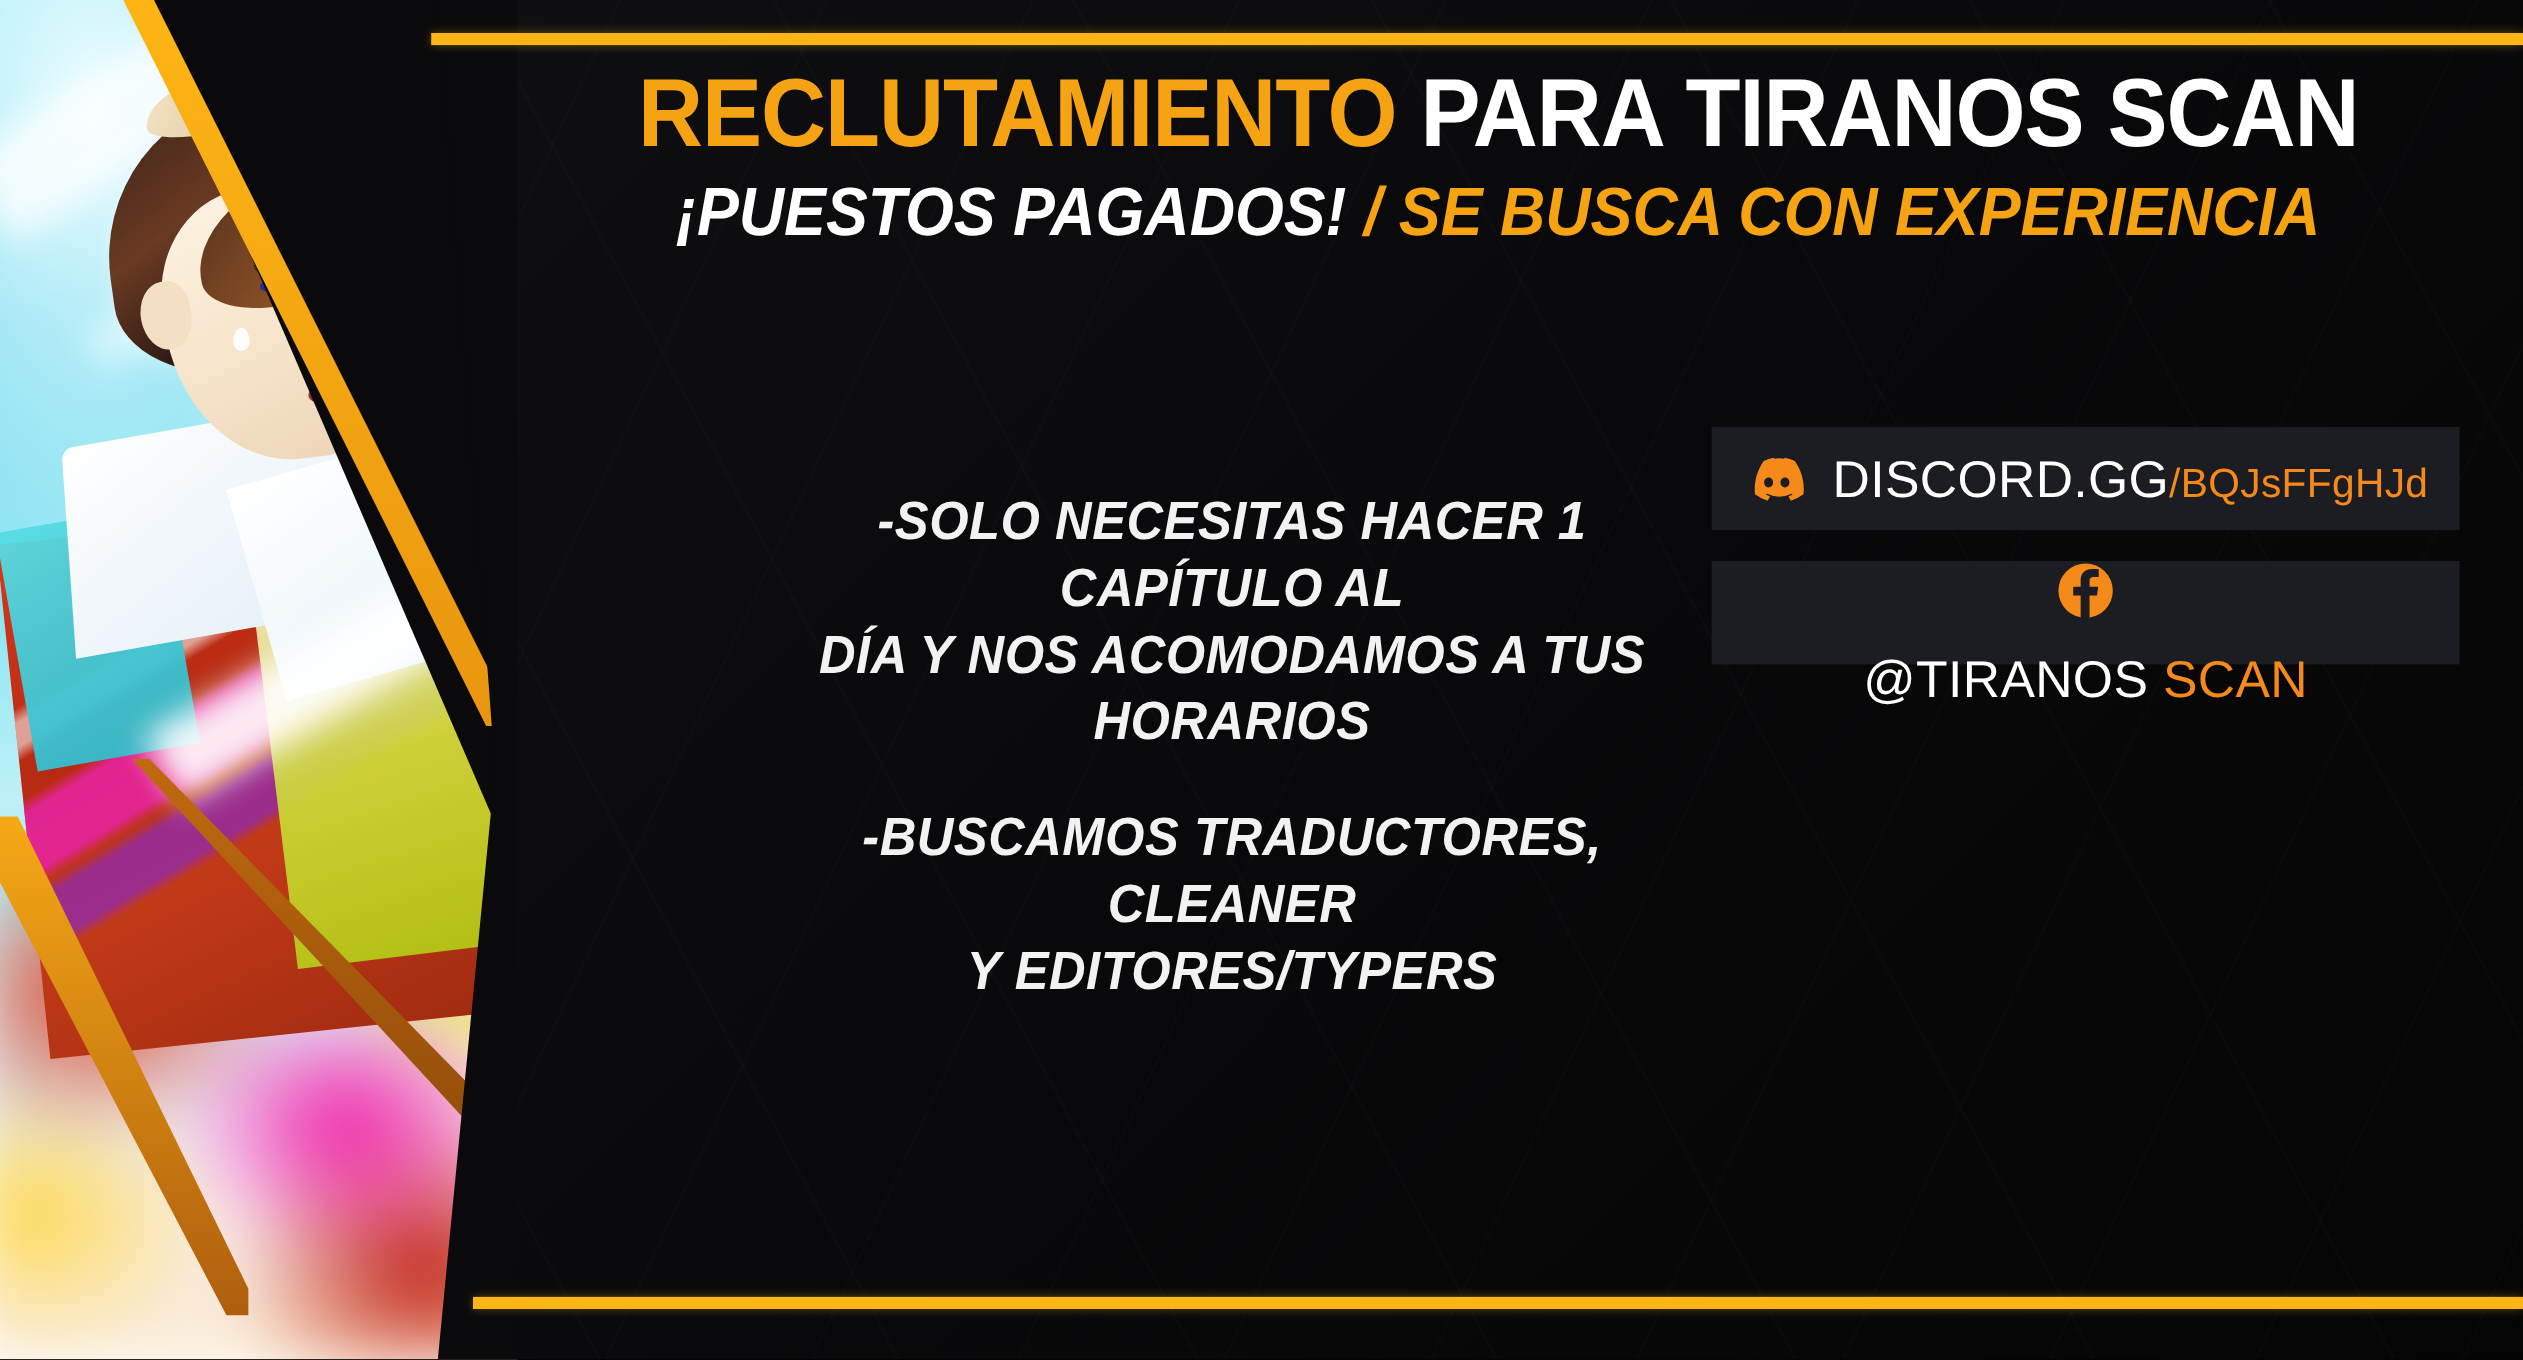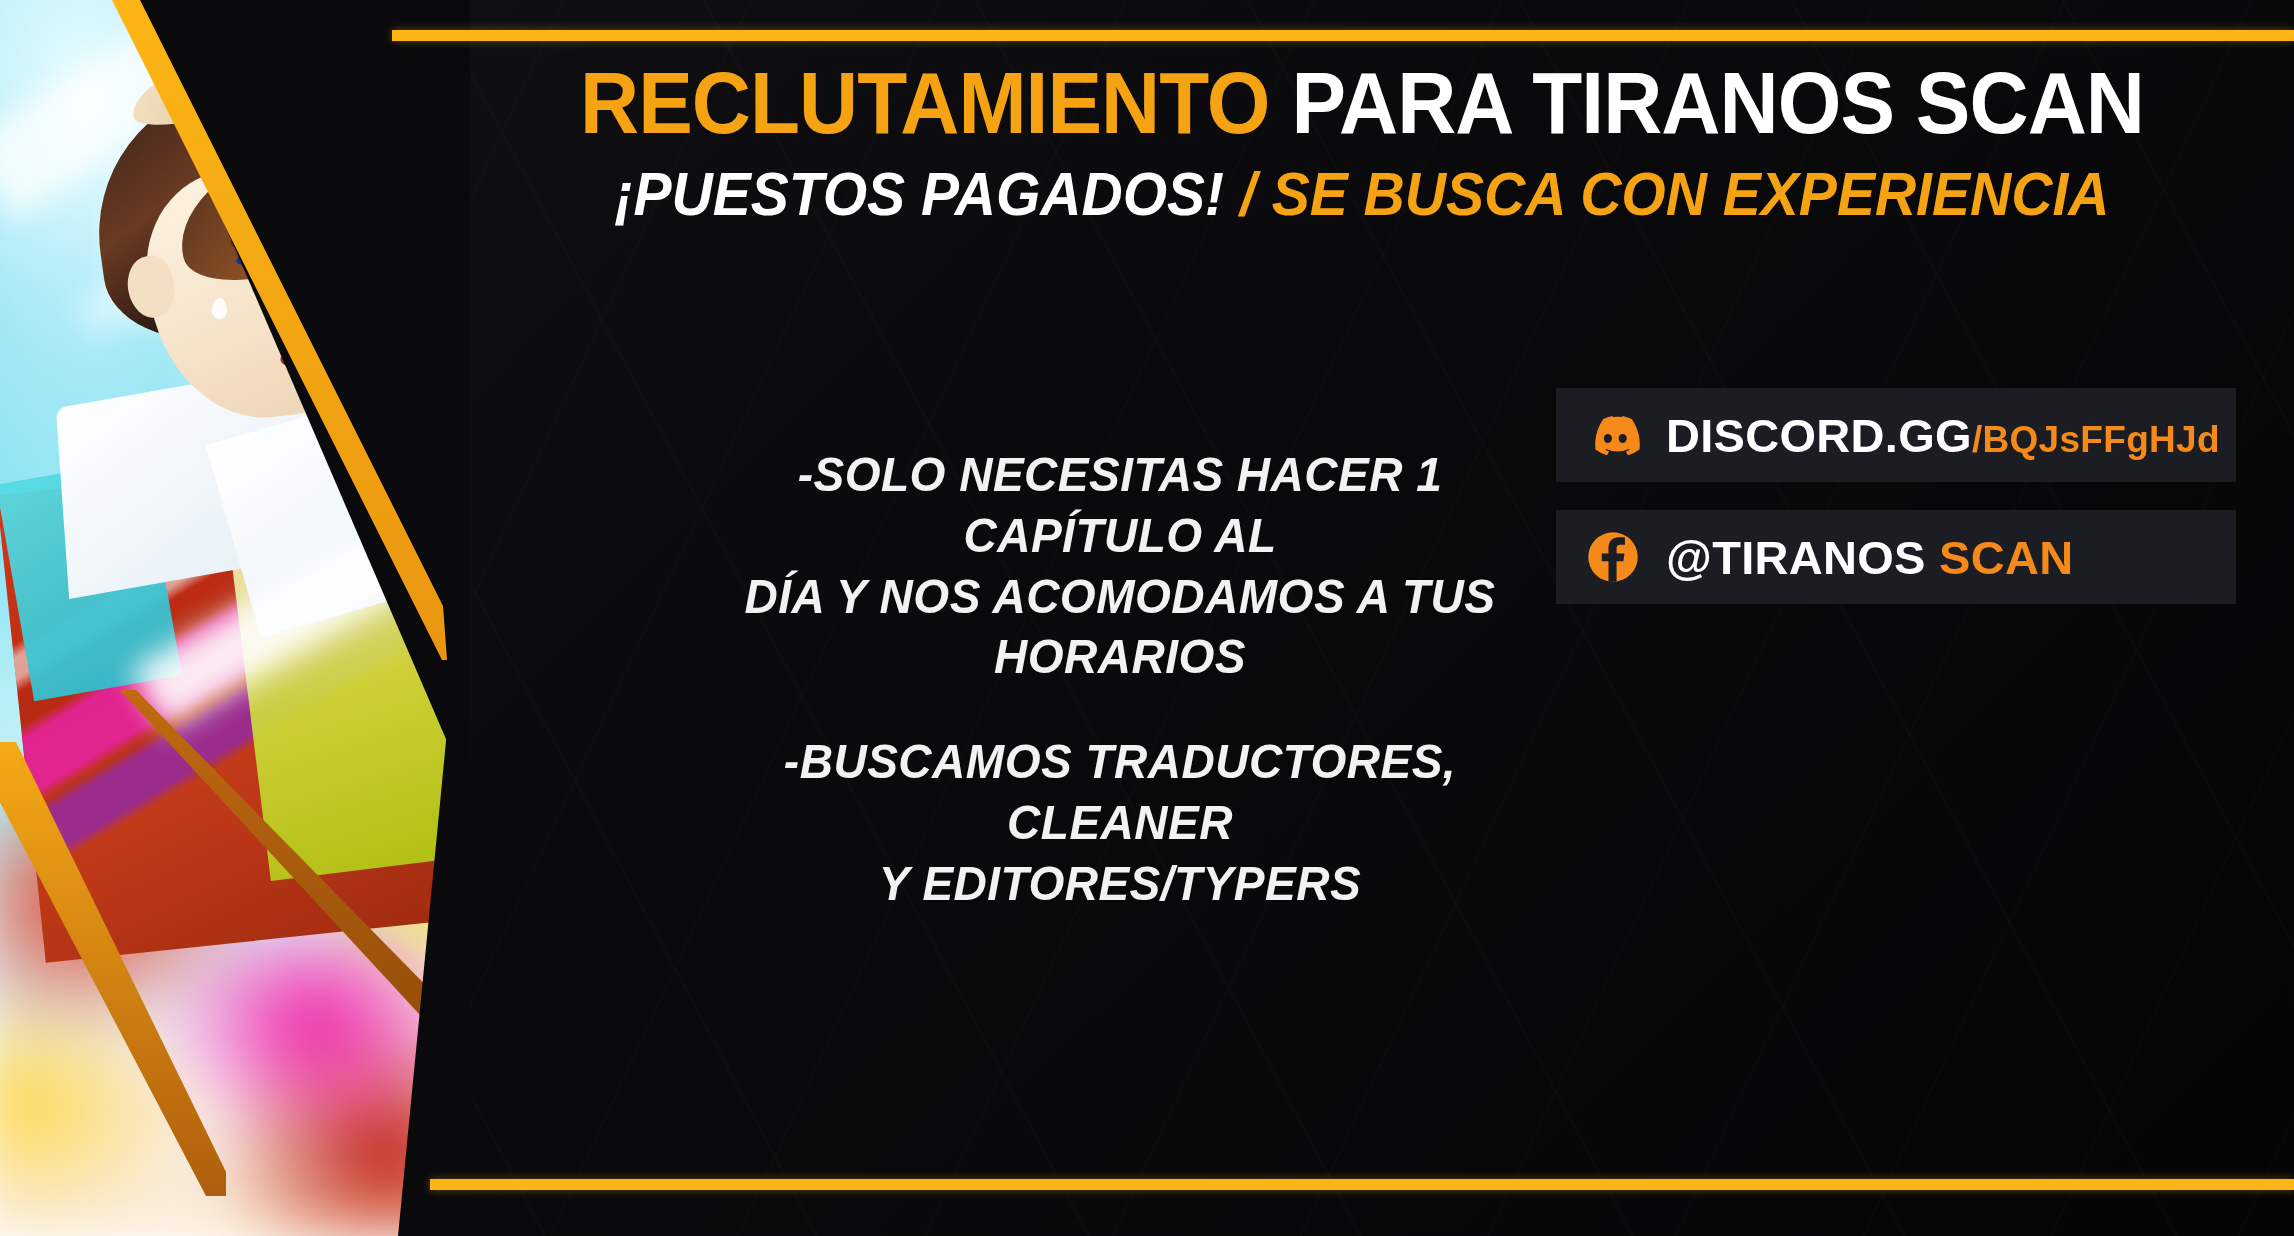--- a/index.html
+++ b/index.html
@@ -224,29 +224,29 @@
   .contact-row{
     display:flex;
     align-items:center;
     gap:26px;
     background:#1b1d22;
     height:94px;
     padding:0 30px;
     margin-bottom:28px;
     box-sizing:border-box;
   }
-  .contact-row:last-child{margin-bottom:0;}
+  .contact-row:last-child{margin-bottom:0;flex-direction:column;}
   .c-icon{
     flex:0 0 auto;
     width:54px;height:54px;
     display:flex;align-items:center;justify-content:center;
   }
   .c-text{
     font-family:"Liberation Sans Narrow","Liberation Sans",sans-serif;
-    font-weight:bold;
+    font-weight:normal;
     font-size:47px;
     color:#ffffff;
     white-space:nowrap;
     letter-spacing:.3px;
   }
   .c-text .accent{color:#f5891a;}
   .c-text .sml{font-size:37px;}
 
   
   .cta{

